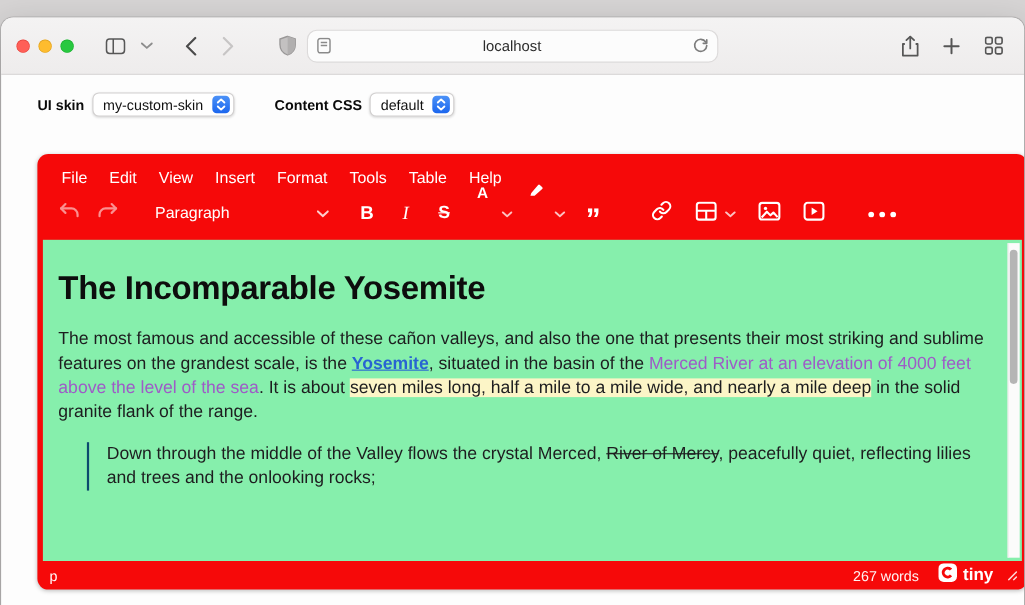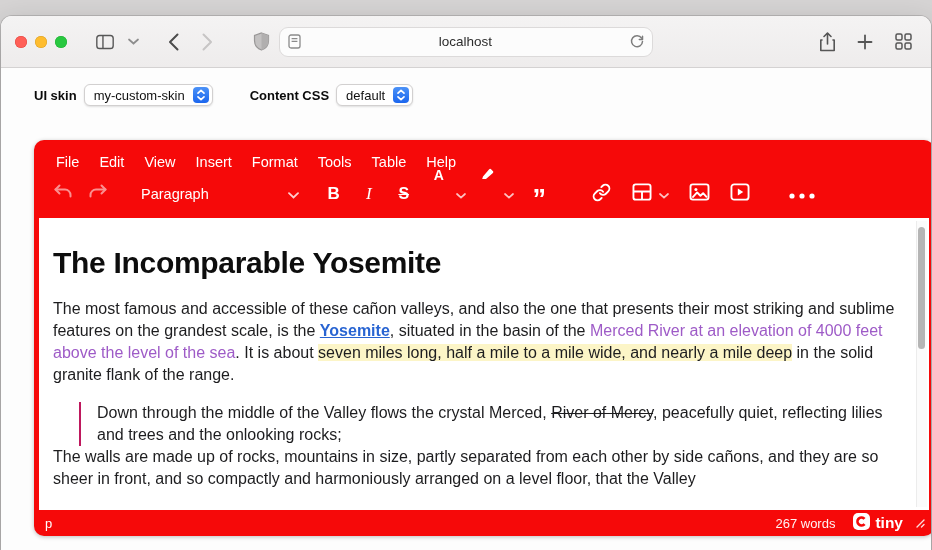--- a/index.html
+++ b/index.html
@@ -84,34 +84,34 @@
   .para-btn .para-label { margin-right:42px; }
   .glyph-b { font-weight:800; font-size:17px; }
   .glyph-i { font-style:italic; font-size:17px; font-family:"Liberation Serif","DejaVu Serif",serif; }
   .glyph-s { font-weight:700; font-size:16px; text-decoration:line-through; }
   .colorbtn { display:flex; flex-direction:column; align-items:center; justify-content:center; }
   .colorbtn .letterA { font-weight:700; font-size:14px; line-height:14px; }
   .colorbar { width:16px; height:3px; background:#101010; margin-top:2px; border-radius:.5px; }
   .quote-glyph { font-size:27px; font-weight:700; line-height:10px; margin-top:10px; letter-spacing:1px; }
   
   .content {
-    flex:1; margin:0 5px; background:#ffffff; position:relative; overflow:hidden;
+    flex:1; margin:0 5px; background:#86efac; position:relative; overflow:hidden;
   }
   .doc { padding:6px 30px 0 14px; color:#1d1d1f; }
   .doc h1 {
     margin:20px 0 16px; font-size:30px; line-height:38px;
     font-weight:700; letter-spacing:-.3px; color:#0d0d0d;
   }
   .doc p { margin:0 0 16px; font-size:16px; line-height:22px; }
   .doc a { color:#2864d2; text-decoration:underline;font-weight:bold; }
   .purple { color:#9e5bc7; }
   .hl { background:#fcf5c7; }
   .doc blockquote {
-    margin:8px 0 0 26px; padding:0 0 0 16px;
-    border-left:2px solid #be185d;
+    margin:8px 0 24px 26px; padding:0 0 0 16px;
+    border-left:2px solid #0c4a6e;
   }
   .doc blockquote p { margin:0; }
   .sb-track {
     position:absolute; top:3px; right:2px; bottom:3px; width:11px;
     background:#fbfbfb; border-left:1px solid #ececec;
   }
   .sb-thumb {
     position:absolute; top:6px; right:2px; width:7px; height:122px;
     background:#b5b5b5; border-radius:4px;
   }
@@ -385,21 +385,20 @@
         <p>
           <span>The most famous and accessible of these cañon valleys, and also the one that presents their most striking and sublime features on the grandest scale, is the </span><a href="#">Yosemite</a><span>, situated in the basin of the </span><span class="purple">Merced River at an elevation of 4000 feet above the level of the sea</span><span>. It is about </span><span class="hl">seven miles long, half a mile to a mile wide, and nearly a mile deep</span><span> in the solid granite flank of the range.</span>
         </p>
 
         <blockquote>
           <p>
             <span>Down through the middle of the Valley flows the crystal Merced, </span><s>River of Mercy</s><span>, peacefully quiet, reflecting lilies and trees and the onlooking rocks;</span>
           </p>
         </blockquote>
 
-        <p style="margin-bottom:0">The walls are made up of rocks, mountains in size, partly separated from each other by side cañons, and they are so sheer in front, and so compactly and harmoniously arranged on a level floor, that the Valley</p>
       </div>
 
       <div class="sb-track">
         <div class="sb-thumb"></div>
       </div>
     </div>
 
     <div class="statusbar">
       <span>p</span>
       <span class="spacer"></span>

